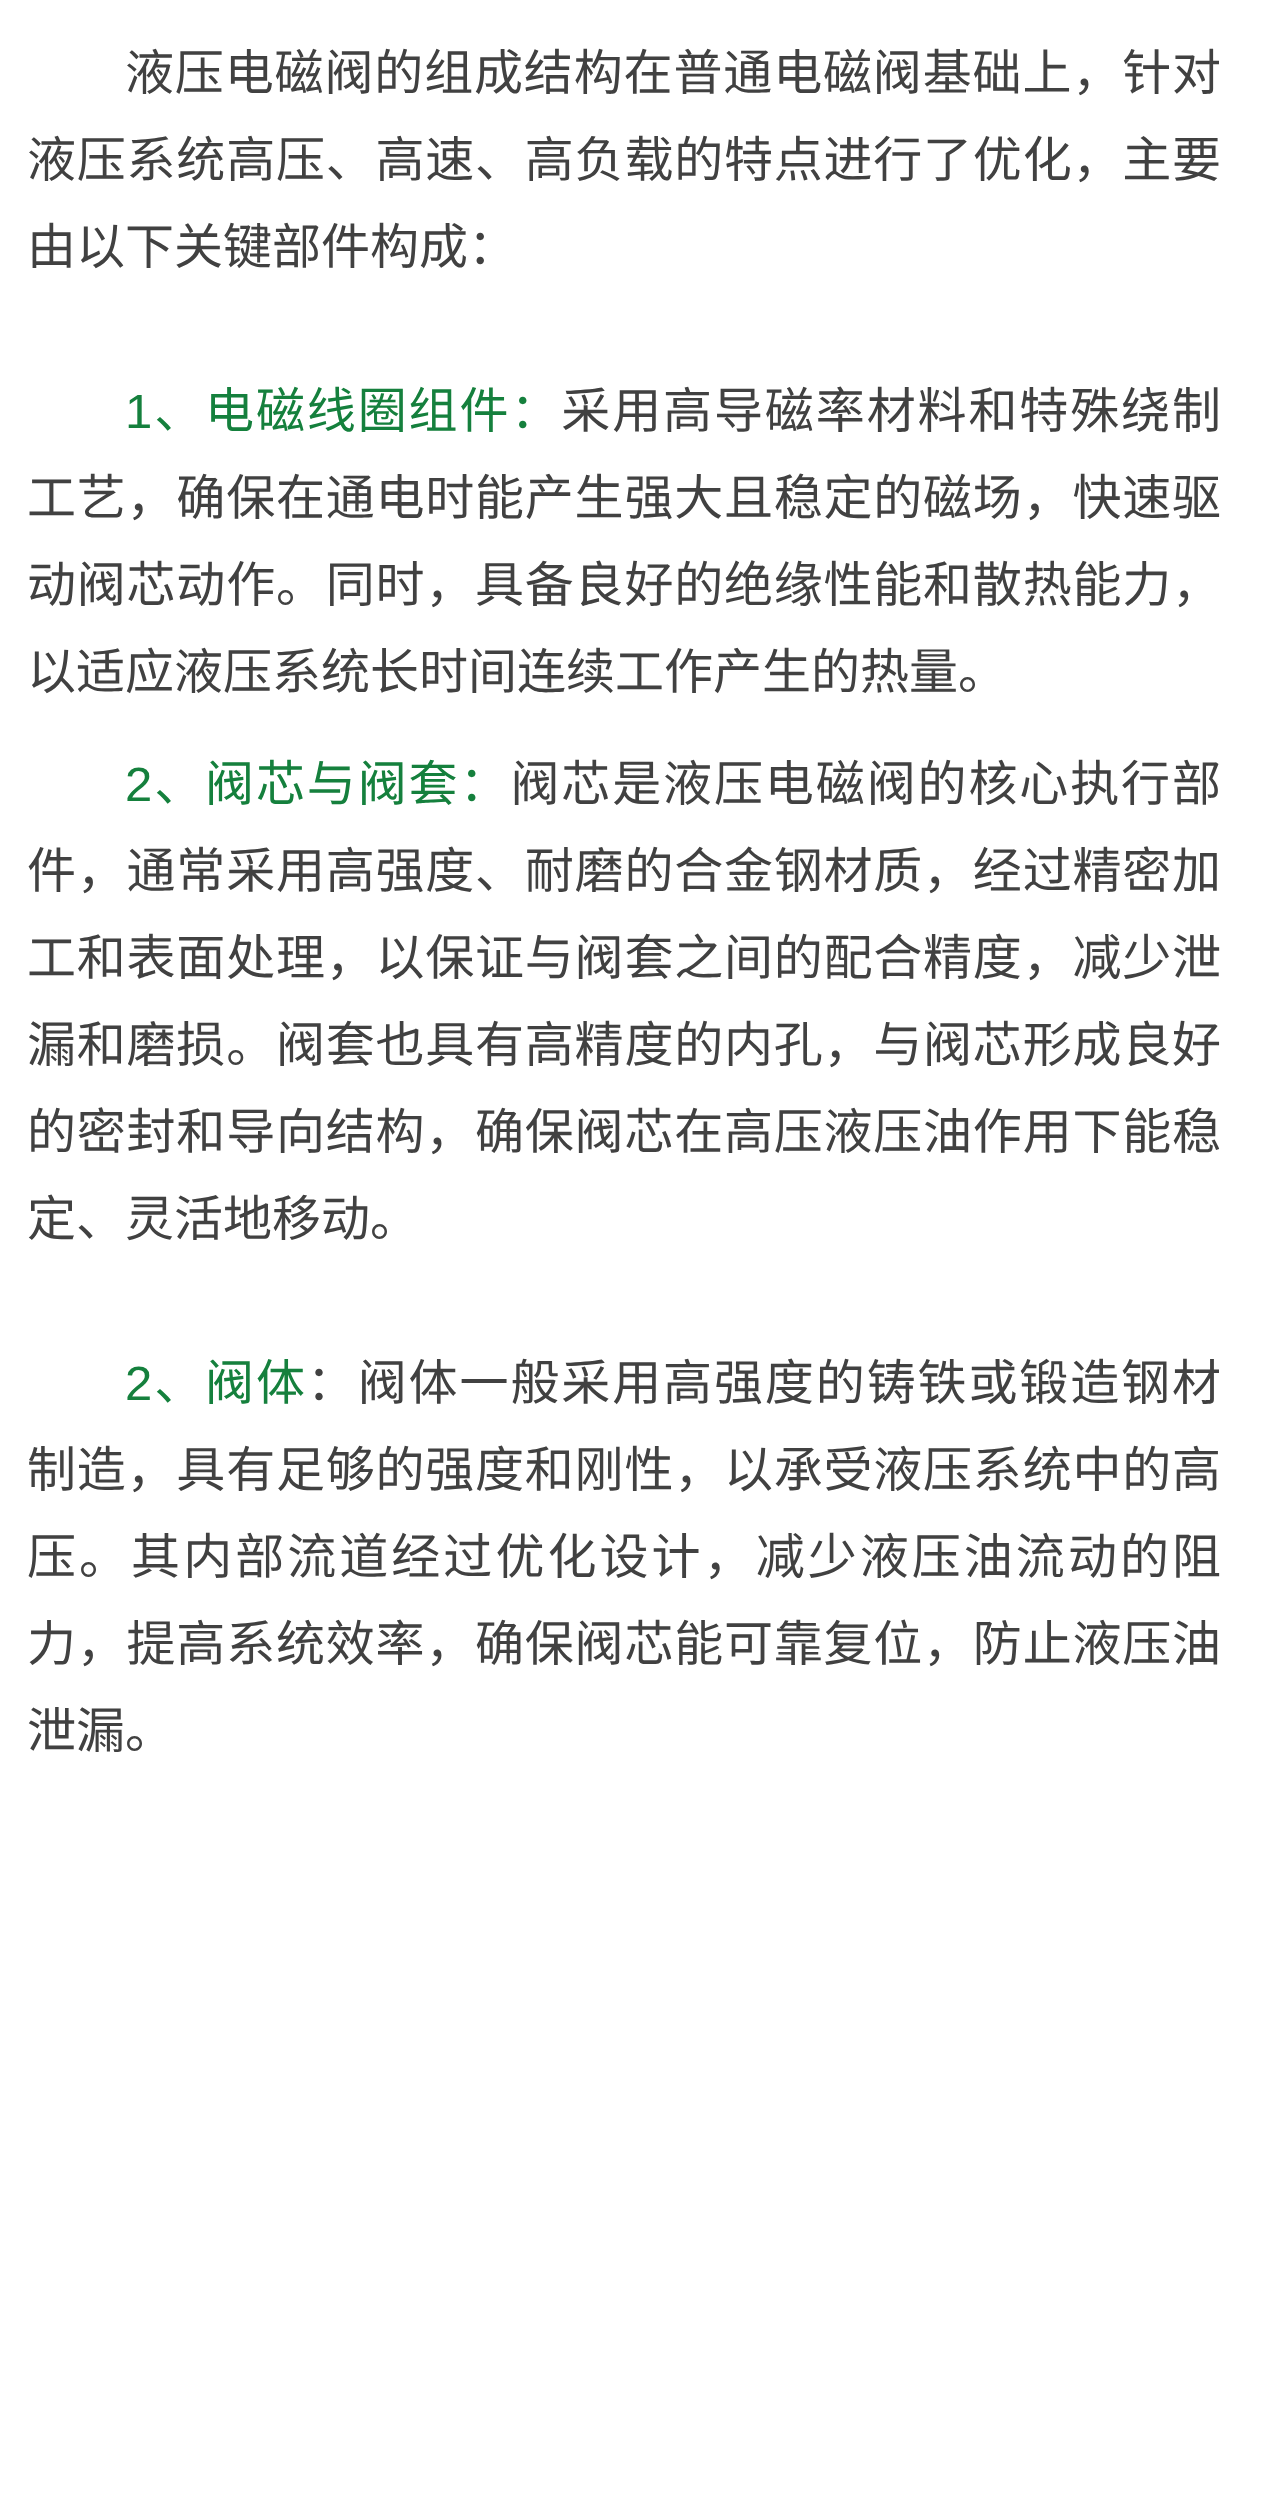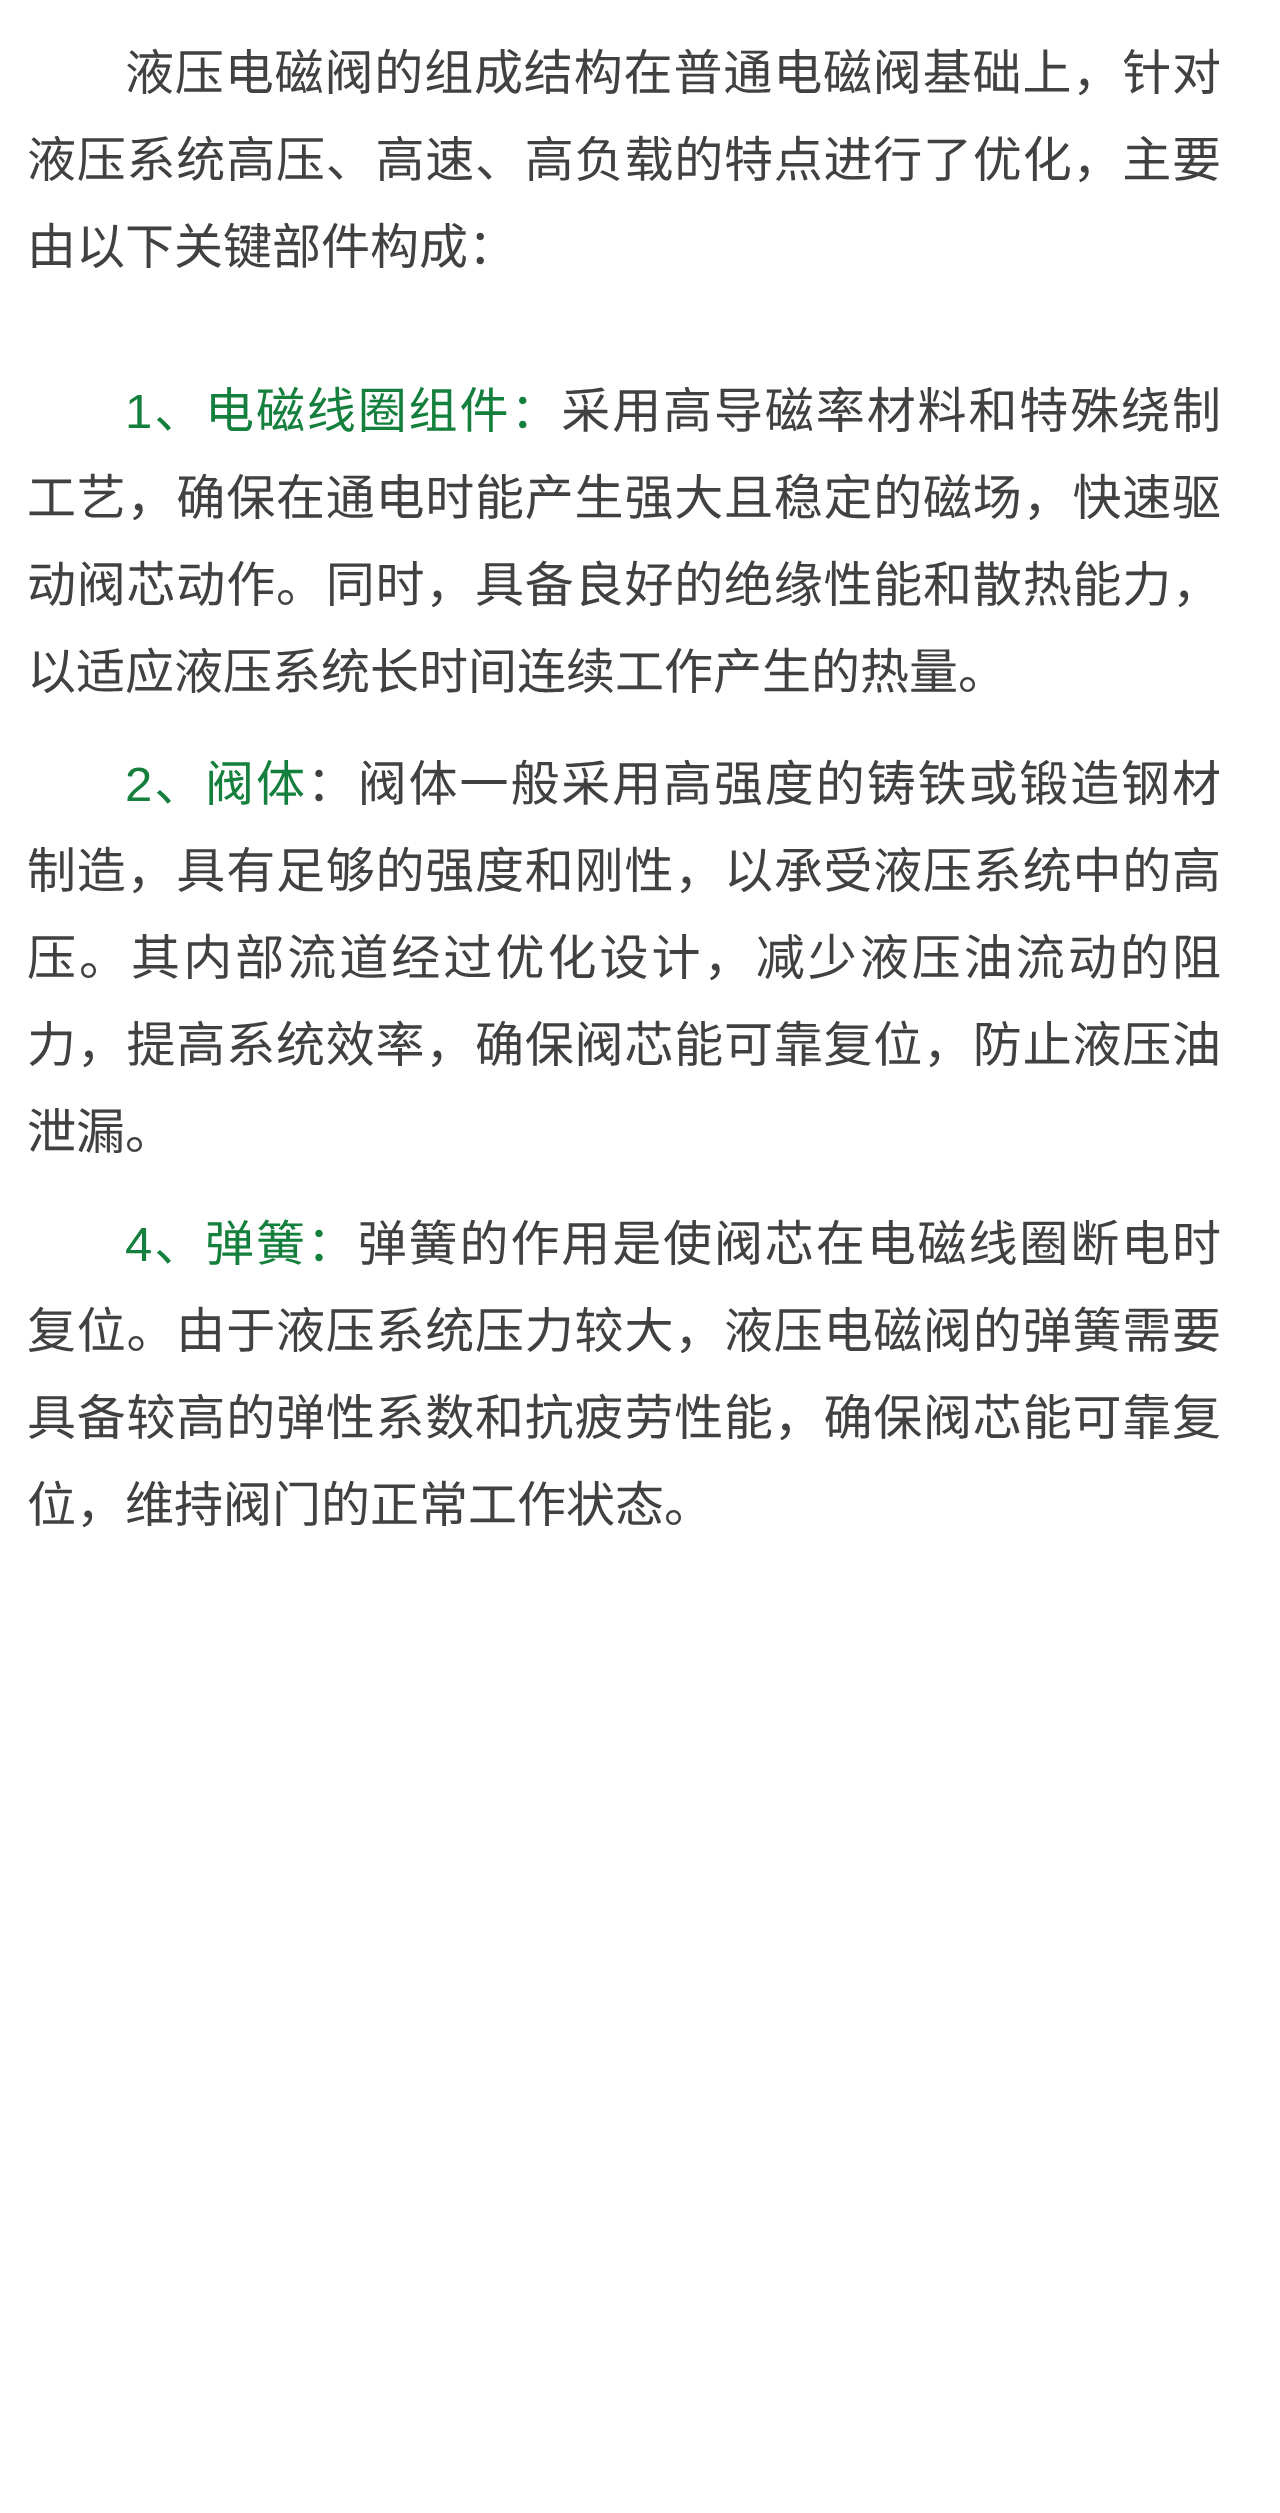--- a/index.html
+++ b/index.html
@@ -37,19 +37,19 @@
   </style>
 </head>
 <body>
 
 <main class="article">
 
   <p class="para gap-after">液压电磁阀的组成结构在普通电磁阀基础上，针对液压系统高压、高速、高负载的特点进行了优化，主要由以下关键部件构成：</p>
 
   <p class="para"><b class="item-label">1、电磁线圈组件：</b><span>采用高导磁率材料和特殊绕制工艺，确保在通电时能产生强大且稳定的磁场，快速驱动阀芯动作。同时，具备良好的绝缘性能和散热能力，以适应液压系统长时间连续工作产生的热量。</span></p>
 
+  <p class="para gap-after"><b class="item-label">2、阀芯与阀套：</b><span>阀芯是液压电磁阀的核心执行部件，通常采用高强度、耐磨的合金钢材质，经过精密加工和表面处理，以保证与阀套之间的配合精度，减少泄漏和磨损。阀套也具有高精度的内孔，与阀芯形成良好的密封和导向结构，确保阀芯在高压液压油作用下能稳定、灵活地移动。</span></p>
 
   <p class="para"><b class="item-label">2、阀体</b><span>：阀体一般采用高强度的铸铁或锻造钢材制造，具有足够的强度和刚性，以承受液压系统中的高压。其内部流道经过优化设计，减少液压油流动的阻力，提高系统效率，确保阀芯能可靠复位，防止液压油泄漏。</span></p>
 
-  <p class="para"><b class="item-label">4、弹簧：</b><span>弹簧的作用是使阀芯在电磁线圈断电时复位。由于液压系统压力较大，液压电磁阀的弹簧需要具备较高的弹性系数和抗疲劳性能，确保阀芯能可靠复位，维持阀门的正常工作状态。</span></p>
 
 
 </main>
 
 </body></html>

